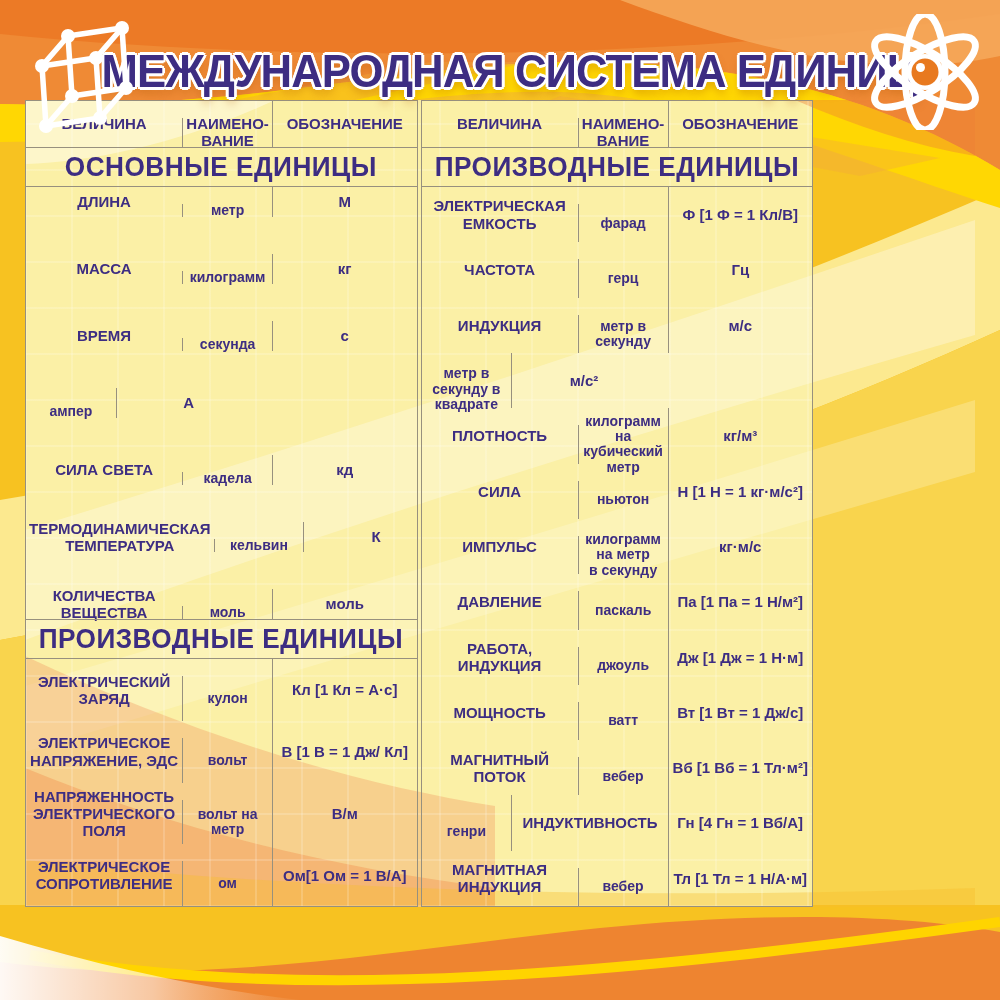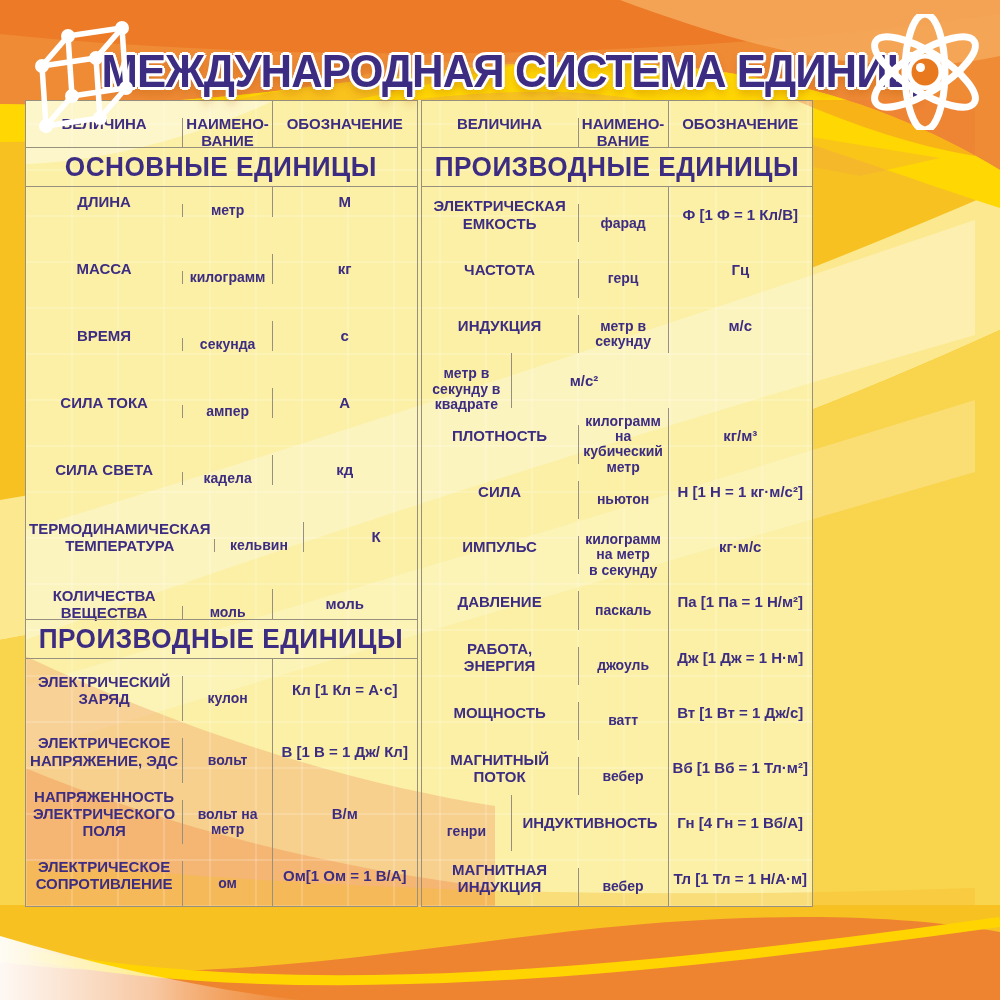--- a/index.html
+++ b/index.html
@@ -179,21 +179,20 @@
     <div class="cell c-symbol pre">кг</div>
   </div>
 
   <div class="row">
     <div class="cell c-quantity pre">ВРЕМЯ</div>
     <div class="cell c-name pre">секунда</div>
     <div class="cell c-symbol pre">с</div>
   </div>
 
   <div class="row">
-    <div class="cell c-quantity pre">СИЛА ТОКА</div>
     <div class="cell c-name pre">ампер</div>
     <div class="cell c-symbol pre">А</div>
   </div>
 
   <div class="row">
     <div class="cell c-quantity pre">СИЛА СВЕТА</div>
     <div class="cell c-name pre">кадела</div>
     <div class="cell c-symbol pre">кд</div>
   </div>
 
@@ -308,21 +307,21 @@
   </div>
 
   <div class="row">
     <div class="cell c-quantity pre">ДАВЛЕНИЕ</div>
     <div class="cell c-name pre">паскаль</div>
     <div class="cell c-symbol pre">Па [1 Па = 1 Н/м²]</div>
   </div>
 
   <div class="row">
     <div class="cell c-quantity pre">РАБОТА,
-ЭНЕРГИЯ</div>
+ИНДУКЦИЯ</div>
     <div class="cell c-name pre">джоуль</div>
     <div class="cell c-symbol pre">Дж [1 Дж = 1 Н·м]</div>
   </div>
 
   <div class="row">
     <div class="cell c-quantity pre">МОЩНОСТЬ</div>
     <div class="cell c-name pre">ватт</div>
     <div class="cell c-symbol pre">Вт [1 Вт = 1 Дж/с]</div>
   </div>
 

